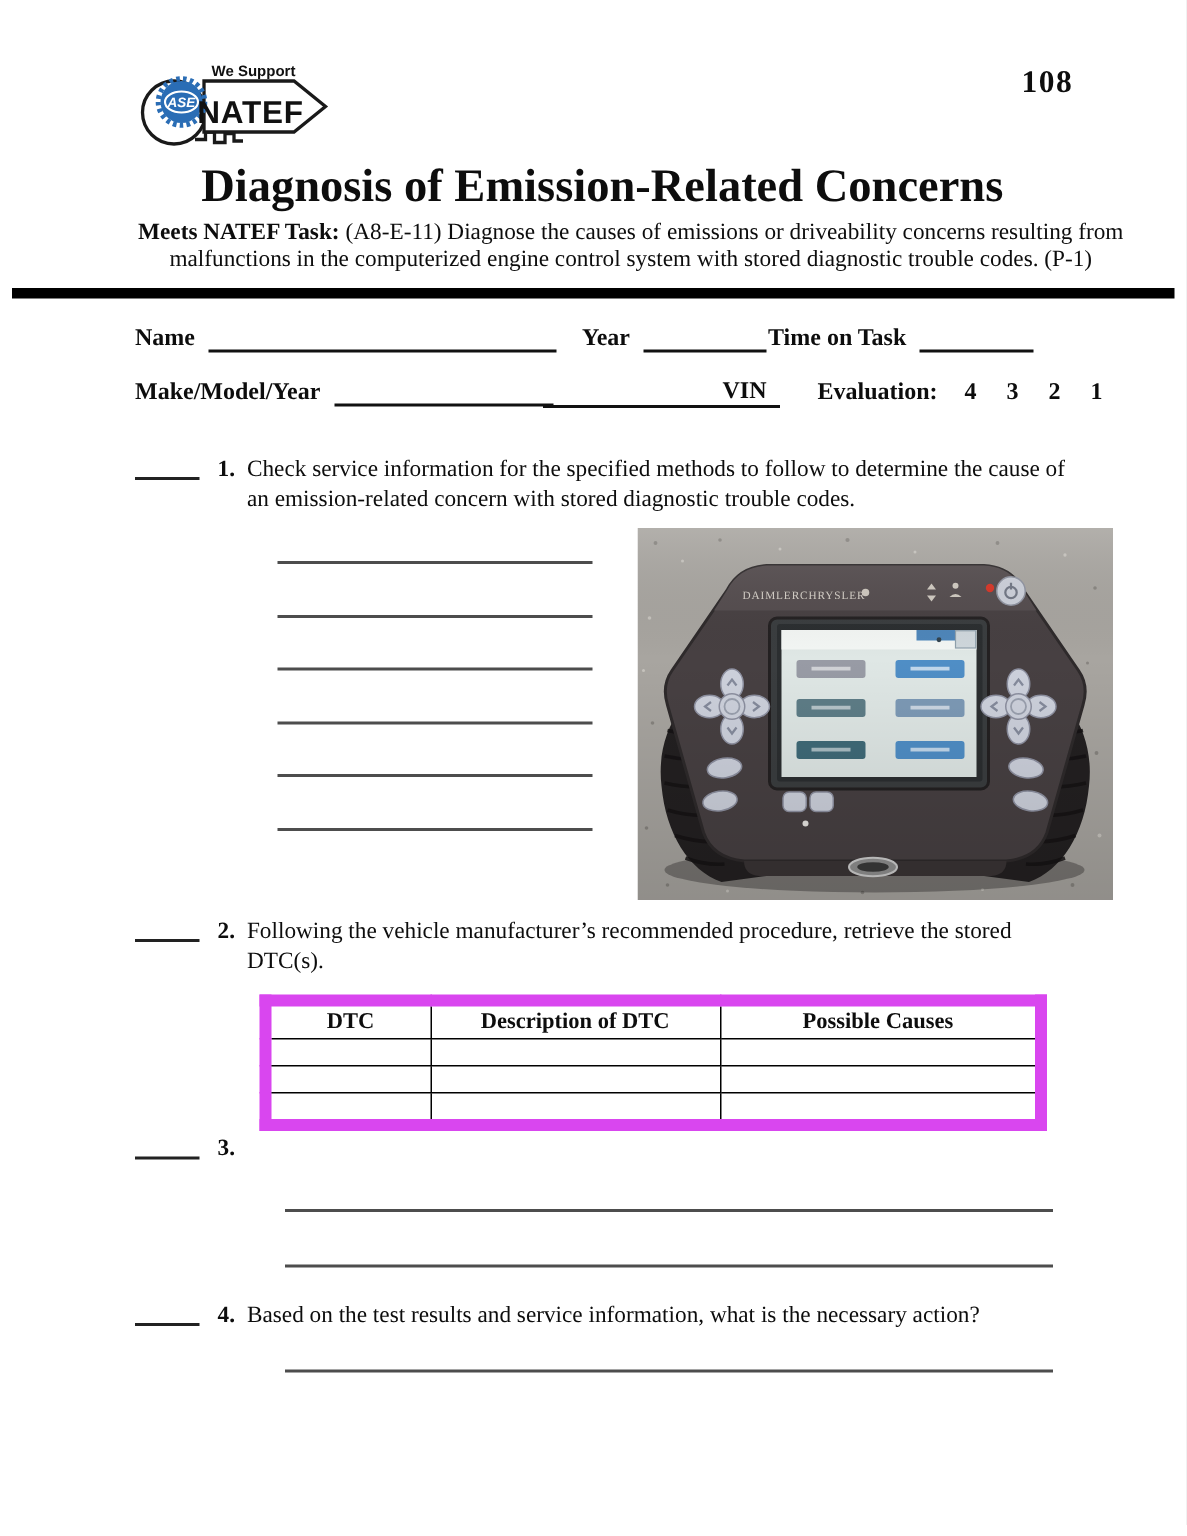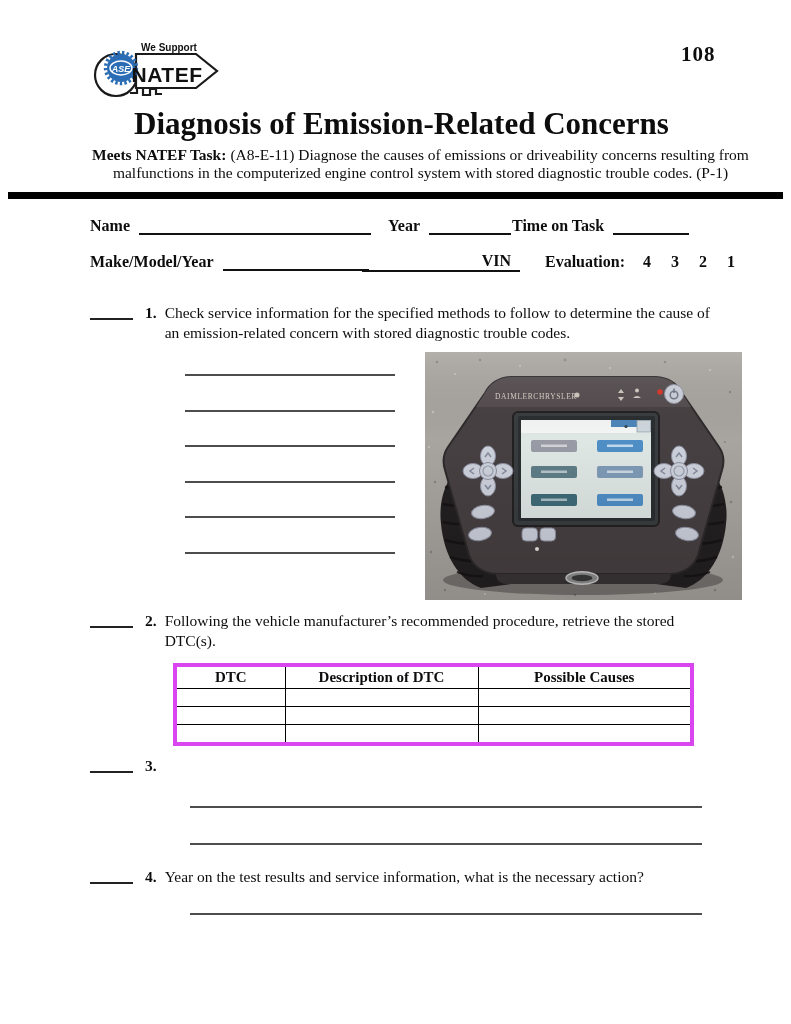--- a/index.html
+++ b/index.html
@@ -27,21 +27,21 @@
   .q-blank { width:43px; height:15px; border-bottom:2px solid #222; margin-right:12px; flex:none; }
   .q-num { font-weight:bold; margin-right:8px; white-space:nowrap; }
   .q-text { width:548px; }
 
   .ansline { position:absolute; height:2px; background:#4d4d4d; }
 
   
   .photo { position:absolute; left:425px; top:352px; width:317px; height:248px; }
 
   
-  .dtc-table { position:absolute; left:173px; top:663px; border-collapse:collapse; table-layout:fixed; border:4px solid #d946ef; }
+  .dtc-table { position:absolute; left:173px; top:663px; border-collapse:collapse; table-layout:fixed; border:8px solid #d946ef; }
   .dtc-table th, .dtc-table td { border:1px solid #000; padding:0; }
   .dtc-table th { font-size:15px; font-weight:bold; text-align:center; height:21px; }
   .dtc-table td { height:17px; }
 </style>
 </head>
 <body>
 
 <div class="page">
 
   <svg class="logo" width="142" height="64" viewBox="0 0 142 64">
@@ -295,17 +295,17 @@
   <div class="q" style="top:756px;">
     <span class="q-blank"></span>
     <span class="q-num">3.</span>
   </div>
   <div class="ansline" style="left:190px; top:806px; width:512px;"></div>
   <div class="ansline" style="left:190px; top:843px; width:512px;"></div>
 
   <div class="q" style="top:867px;">
     <span class="q-blank"></span>
     <span class="q-num">4.</span>
-    <span class="q-text">Year on the test results and service information, what is the necessary action?</span>
+    <span class="q-text">Based on the test results and service information, what is the necessary action?</span>
   </div>
   <div class="ansline" style="left:190px; top:913px; width:512px;"></div>
 
 </div>
 
 </body></html>

